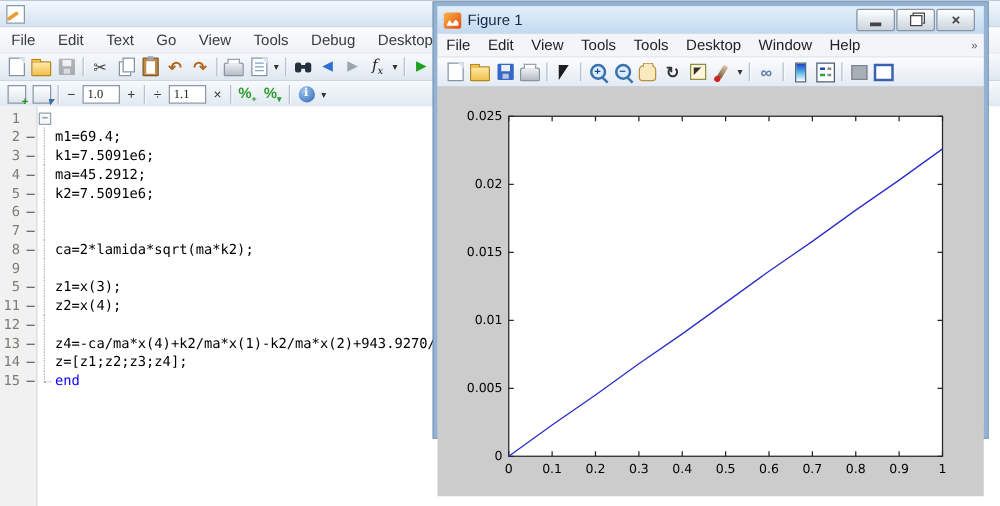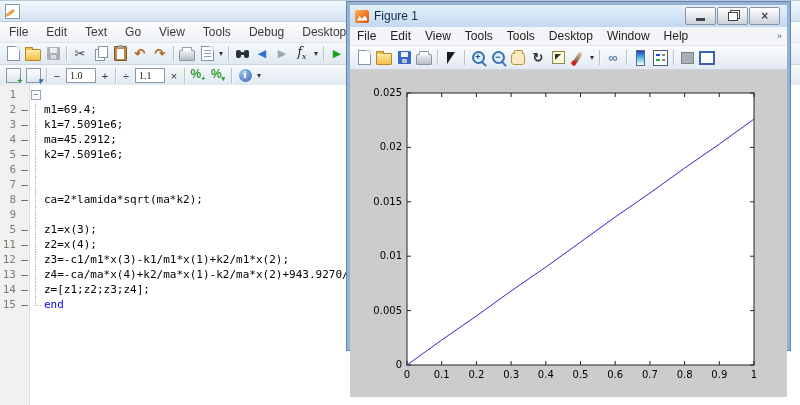--- a/index.html
+++ b/index.html
@@ -309,21 +309,20 @@
         <div class="code-row">
           <span class="ln">11</span>
           <span class="dash">–</span>
           <span class="fold fold-mid"></span>
           <span class="codetext"><span class="tk-plain">z2=x(4);</span></span>
         </div>
         <div class="code-row">
           <span class="ln">12</span>
           <span class="dash">–</span>
           <span class="fold fold-mid"></span>
-          <span class="codetext"><span class="tk-plain">z3=-c1/m1*x(3)-k1/m1*x(1)+k2/m1*x(2);</span></span>
         </div>
         <div class="code-row">
           <span class="ln">13</span>
           <span class="dash">–</span>
           <span class="fold fold-mid"></span>
           <span class="codetext"><span class="tk-plain">z4=-ca/ma*x(4)+k2/ma*x(1)-k2/ma*x(2)+943.9270/ma;</span></span>
         </div>
         <div class="code-row">
           <span class="ln">14</span>
           <span class="dash">–</span>

